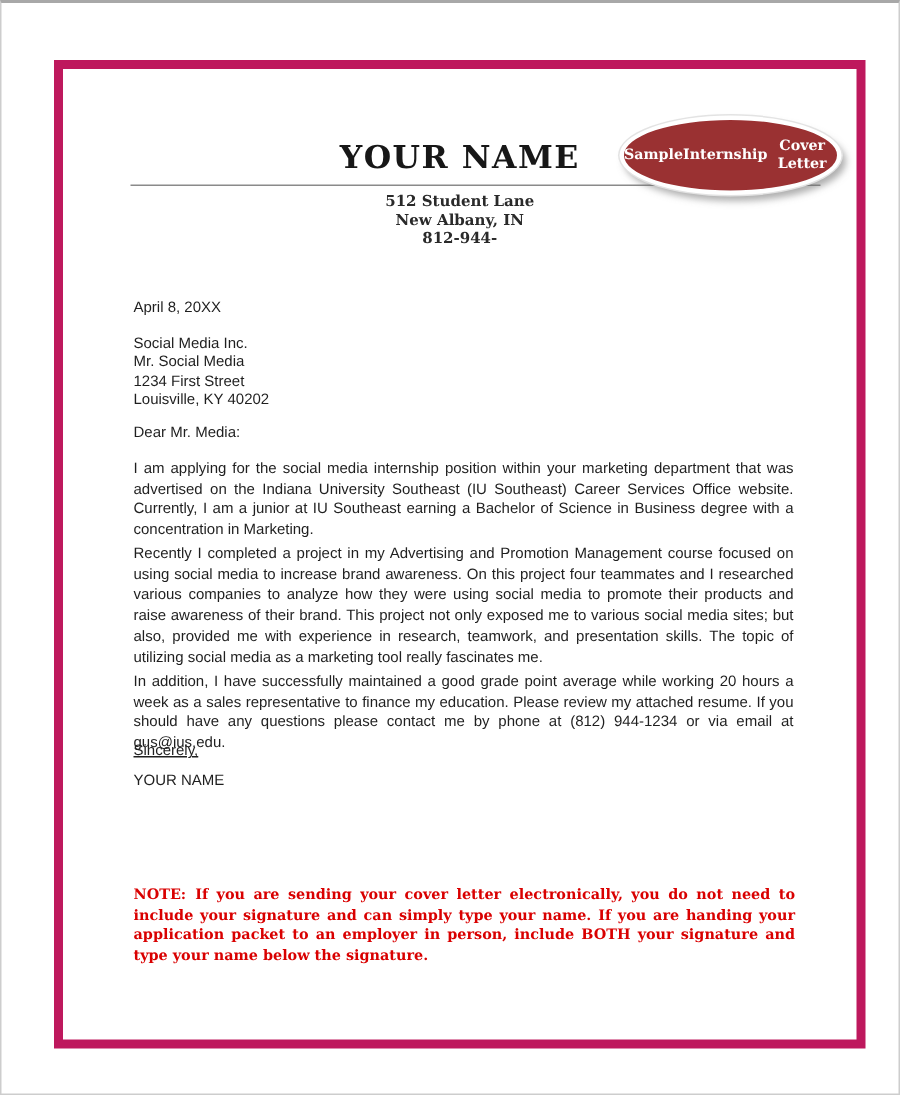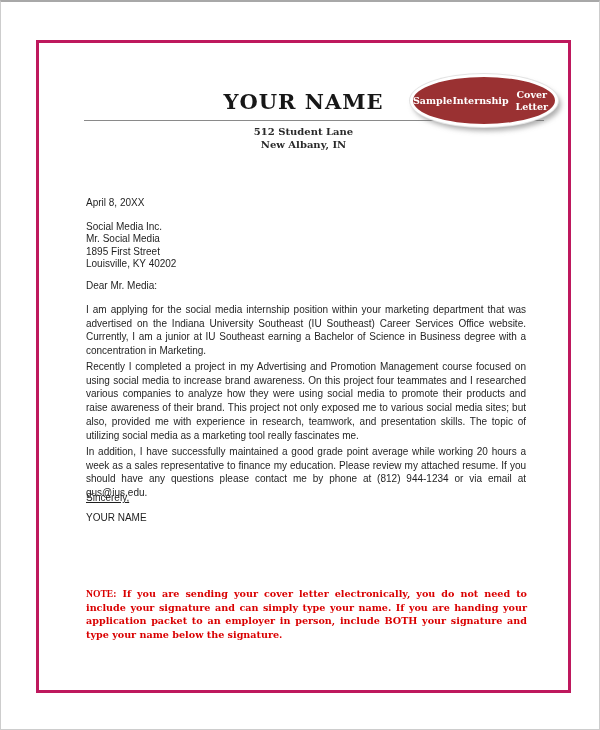--- a/index.html
+++ b/index.html
@@ -17,21 +17,21 @@
     border-top: 2px solid #a8a8a8;
     overflow: hidden;
   }
   .page {
     position: absolute;
     left: 35px;
     top: 38px;
     width: 529px;
     height: 647px;
     background: #ffffff;
-    border: 3px solid #be185d;
+    border: 6px solid #be185d;
   }
   
   .name-heading {
     position: absolute;
     top: 46px;
     left: 0;
     width: 100%;
     text-align: center;
     font-family: "DejaVu Serif", serif;
     font-weight: bold;
@@ -107,49 +107,50 @@
     left: 47px;
     top: 544px;
     width: 441px;
     font-family: "DejaVu Serif", serif;
     font-weight: bold;
     font-size: 9.6px;
     line-height: 13.6px;
     text-align: justify;
     color: #d90000;
   }
-  .note-label { margin-right: 6px; font-family: Liberation Serif, serif; }
+  .note-label { margin-right: 6px; }
 </style>
 </head>
 <body>
 
 <div class="canvas">
   <div class="page">
 
     <div class="name-heading">YOUR NAME</div>
 
     <div class="rule"></div>
 
     <div class="badge">
       <div>Sample</div>
       <div>Internship</div>
       <div>Cover Letter</div>
     </div>
 
     <div class="address">
       <div>512 Student Lane</div>
       <div>New Albany, IN</div>
+      <div>812-944-</div>
     </div>
 
     <div class="bodytext date">April 8, 20XX</div>
 
     <div class="bodytext recipient">
       <div>Social Media Inc.</div>
       <div>Mr. Social Media</div>
-      <div>1895 First Street</div>
+      <div>1234 First Street</div>
       <div>Louisville, KY 40202</div>
     </div>
 
     <div class="bodytext salutation">Dear Mr. Media:</div>
 
     <p class="bodytext para p1">I am applying for the social media internship position within your marketing department that was advertised on the Indiana University Southeast (IU Southeast) Career Services Office website.  Currently, I am a junior at IU Southeast earning a Bachelor of Science in Business degree with a concentration in Marketing.</p>
 
     <p class="bodytext para p2">Recently I completed a project in my Advertising and Promotion Management course focused on using social media to increase brand awareness.  On this project four teammates and I researched various companies to analyze how they were using social media to promote their products and raise awareness of their brand.  This project not only exposed me to various social media sites; but also, provided me with experience in research, teamwork, and presentation skills.  The topic of utilizing social media as a marketing tool really fascinates me.</p>
 
     <p class="bodytext para p3">In addition, I have successfully maintained a good grade point average while working 20 hours a week as a sales representative to finance my education.  Please review my attached resume.  If you should have any questions please contact me by phone at (812) 944-1234 or via email at gus@ius.edu.</p>

